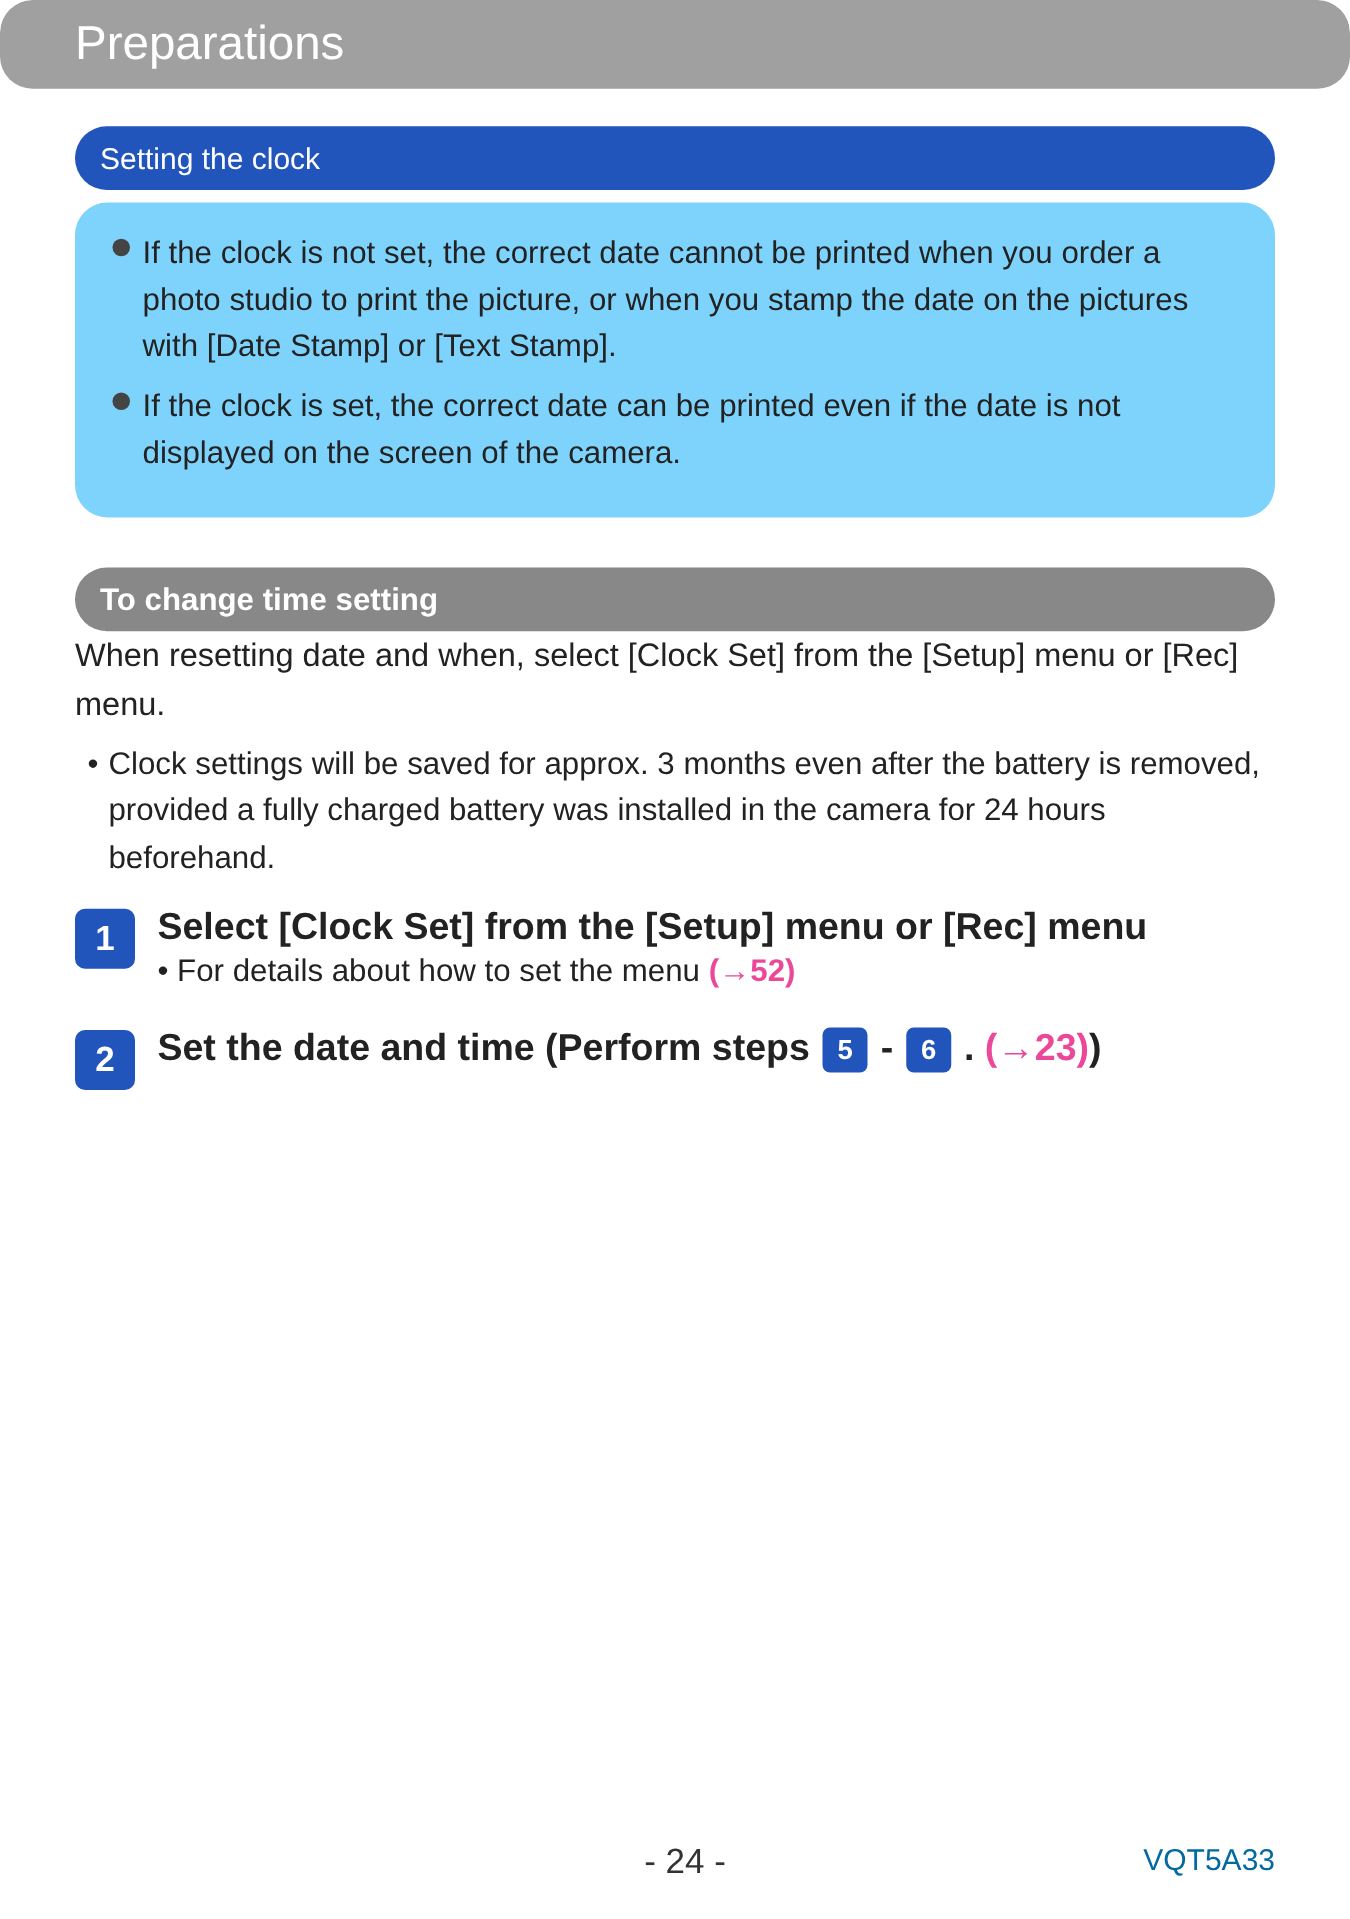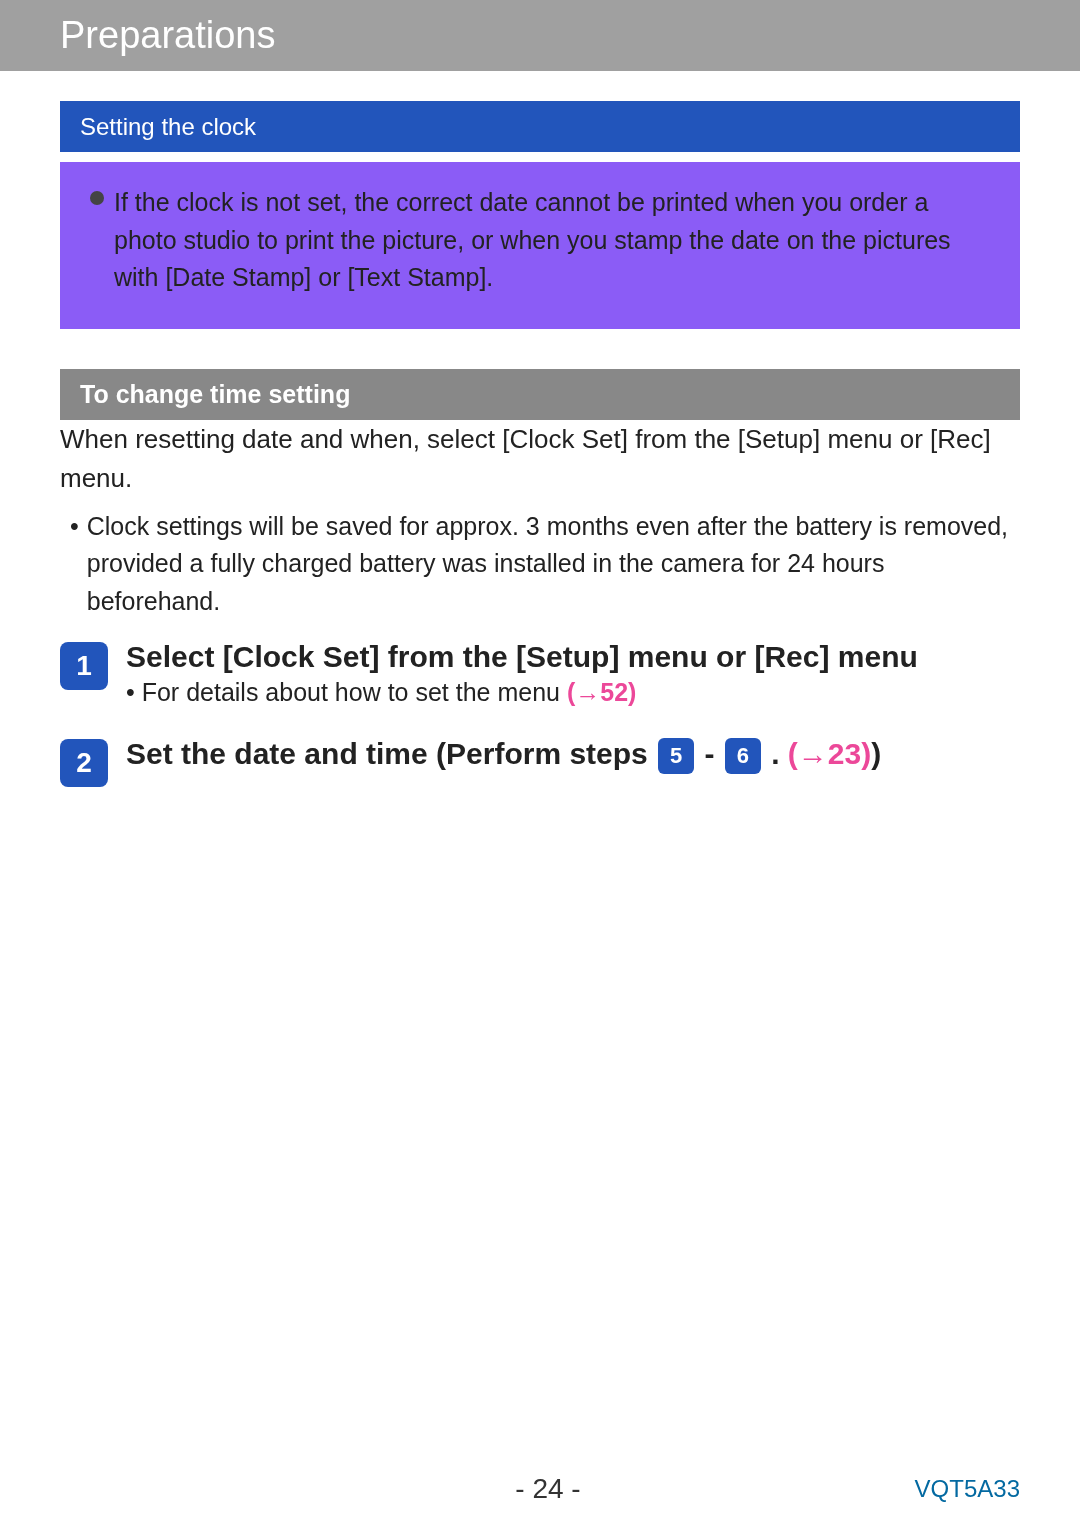--- a/index.html
+++ b/index.html
@@ -1,18 +1,19 @@
 <!DOCTYPE html>
 <html><head>
   <meta charset="utf-8">
   <style>
     * {
       margin: 0;
       padding: 0;
       box-sizing: border-box;
+      border-radius: 26px;
     }
 
     body {
       width: 1080px;
       height: 1535px;
       background: #ffffff;
       font-family: Arial, sans-serif;
       font-size: 26px;
       color: #222222;
       position: relative;
@@ -41,21 +42,21 @@
       text-align: left;
       margin-bottom: 0;
     }
 
     .section-blue-bar-text {
       color: #ffffff;
       font-size: 24px;
     }
 
     .info-box {
-      background: #8b5cf6;
+      background: #7dd3fc;
       padding: 22px 30px;
       margin-top: 0;
       margin-bottom: 40px;
       font-size: 25px;
       line-height: 1.5;
     }
 
     .bullet-item {
       display: flex;
       align-items: flex-start;
@@ -209,20 +210,24 @@
     <div class="section-blue-bar">
       <span class="section-blue-bar-text">Setting the clock</span>
     </div>
   </div>
 
   
   <div class="info-box">
     <div class="bullet-item">
       <span class="bullet-circle"></span>
       <span>If the clock is not set, the correct date cannot be printed when you order a photo studio to print the picture, or when you stamp the date on the pictures with [Date Stamp] or [Text Stamp].</span>
+    </div>
+    <div class="bullet-item">
+      <span class="bullet-circle"></span>
+      <span>If the clock is set, the correct date can be printed even if the date is not displayed on the screen of the camera.</span>
     </div>
   </div>
 
   
   <div class="subheading-bar">
     <span class="subheading-text">To change time setting</span>
   </div>
 
   
   <p class="body-text">When resetting date and when, select [Clock Set] from the [Setup] menu or [Rec] menu.</p>

